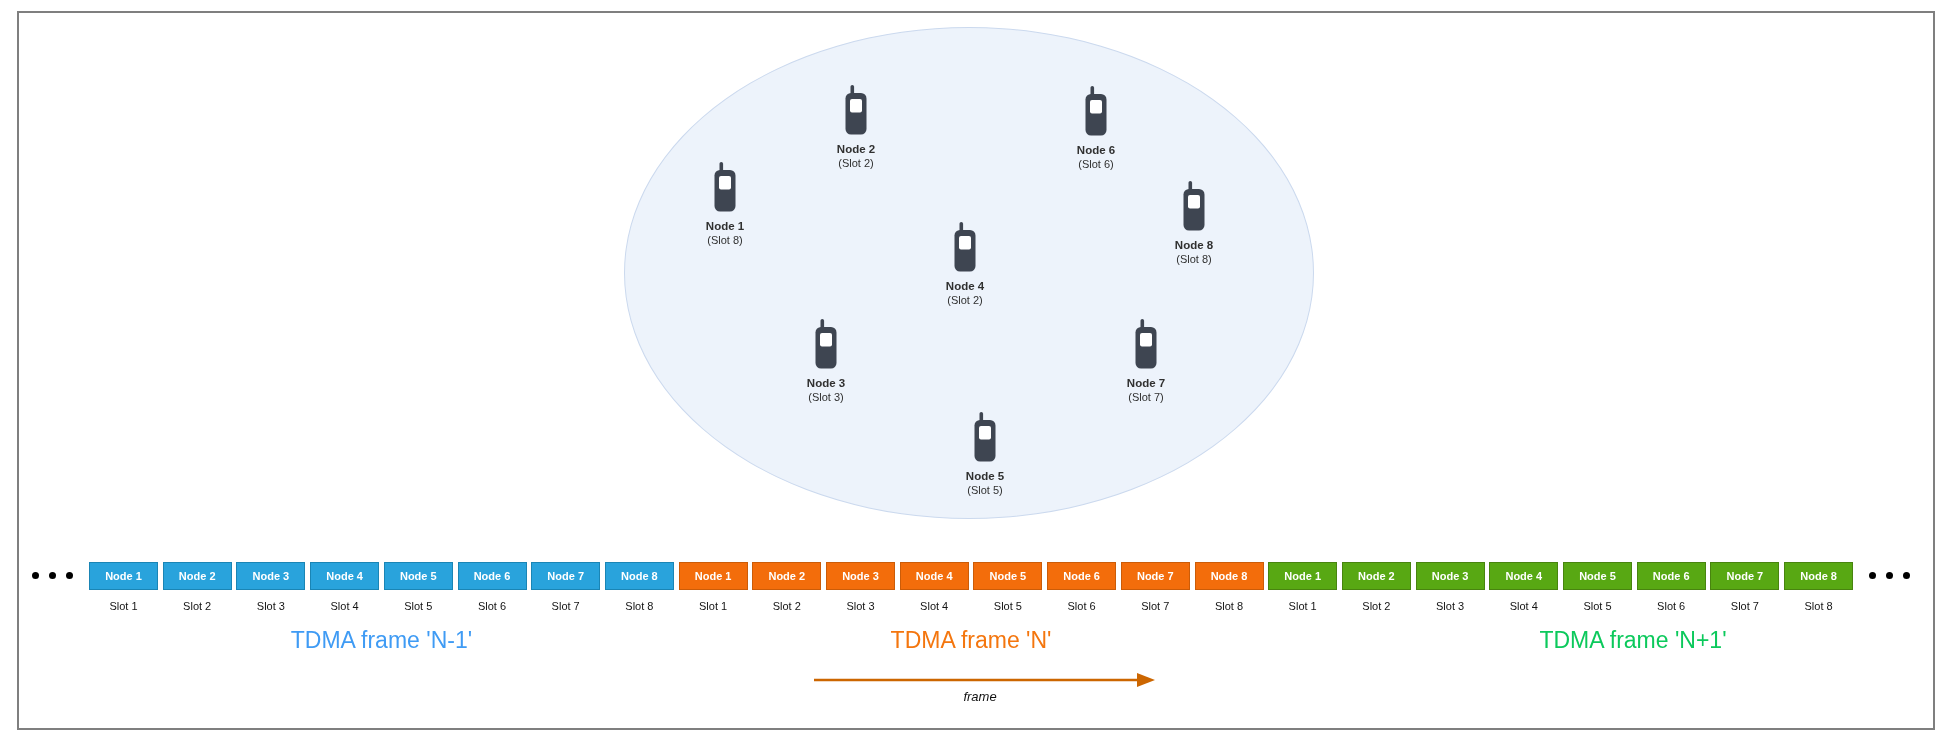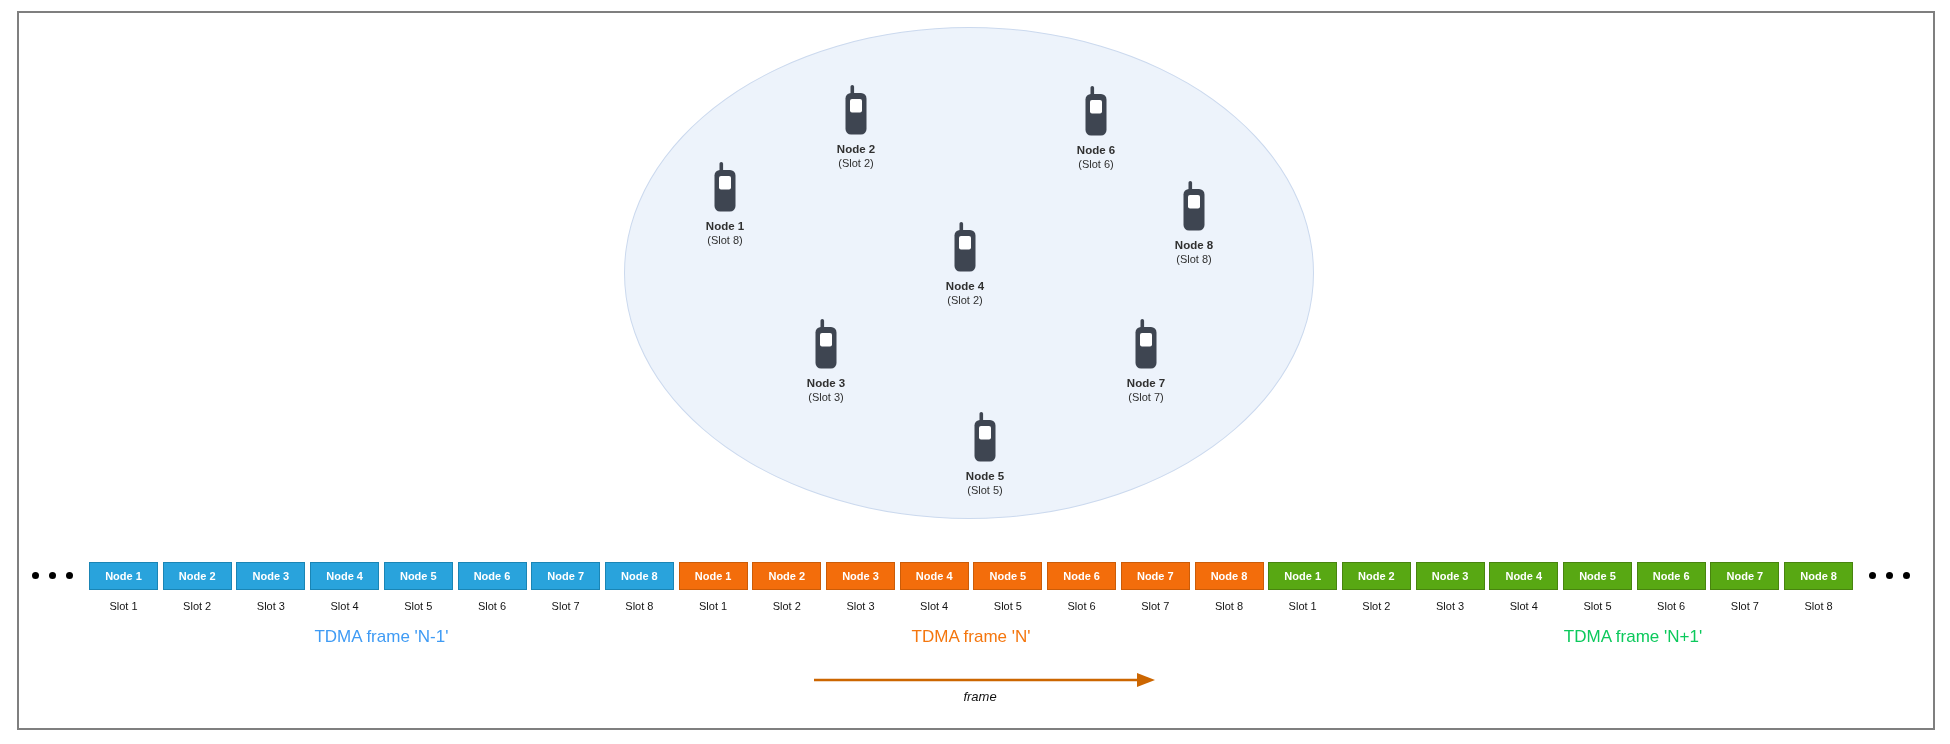--- a/index.html
+++ b/index.html
@@ -8,21 +8,21 @@
   .border-rect{position:absolute;left:17px;top:11px;width:1914px;height:715px;border:2px solid #7f7f7f;}
   .ellipse{position:absolute;left:624px;top:27px;width:688px;height:490px;border-radius:50%;
            background:#edf3fb;border:1px solid #cbd9ee;}
   .node{position:absolute;width:140px;margin-left:-70px;text-align:center;}
   .node svg{display:block;margin:0 auto;}
   .node-name{font-weight:bold;font-size:11.5px;color:#303030;margin-top:7px;line-height:14px;}
   .node-slot{font-size:11px;color:#303030;line-height:14px;}
   .cell{position:absolute;top:562px;height:28px;box-sizing:border-box;display:flex;align-items:center;
         justify-content:center;color:#ffffff;font-weight:bold;font-size:11px;}
   .slot-label{position:absolute;top:600px;text-align:center;font-size:11px;color:#141414;}
-  .frame-title{position:absolute;top:627px;font-size:17px;transform:translateX(-50%);white-space:nowrap;}
+  .frame-title{position:absolute;top:627px;font-size:23px;transform:translateX(-50%);white-space:nowrap;}
   .dots{position:absolute;top:572px;display:flex;gap:10px;}
   .dot{width:7px;height:7px;border-radius:50%;background:#000;}
   .arrow-wrap{position:absolute;left:810px;top:669px;}
   .time-label{position:absolute;left:905px;top:689px;width:150px;text-align:center;
               font-style:italic;font-size:13px;color:#111111;}
 </style>
 </head>
 <body>
 
 <div class="canvas">

